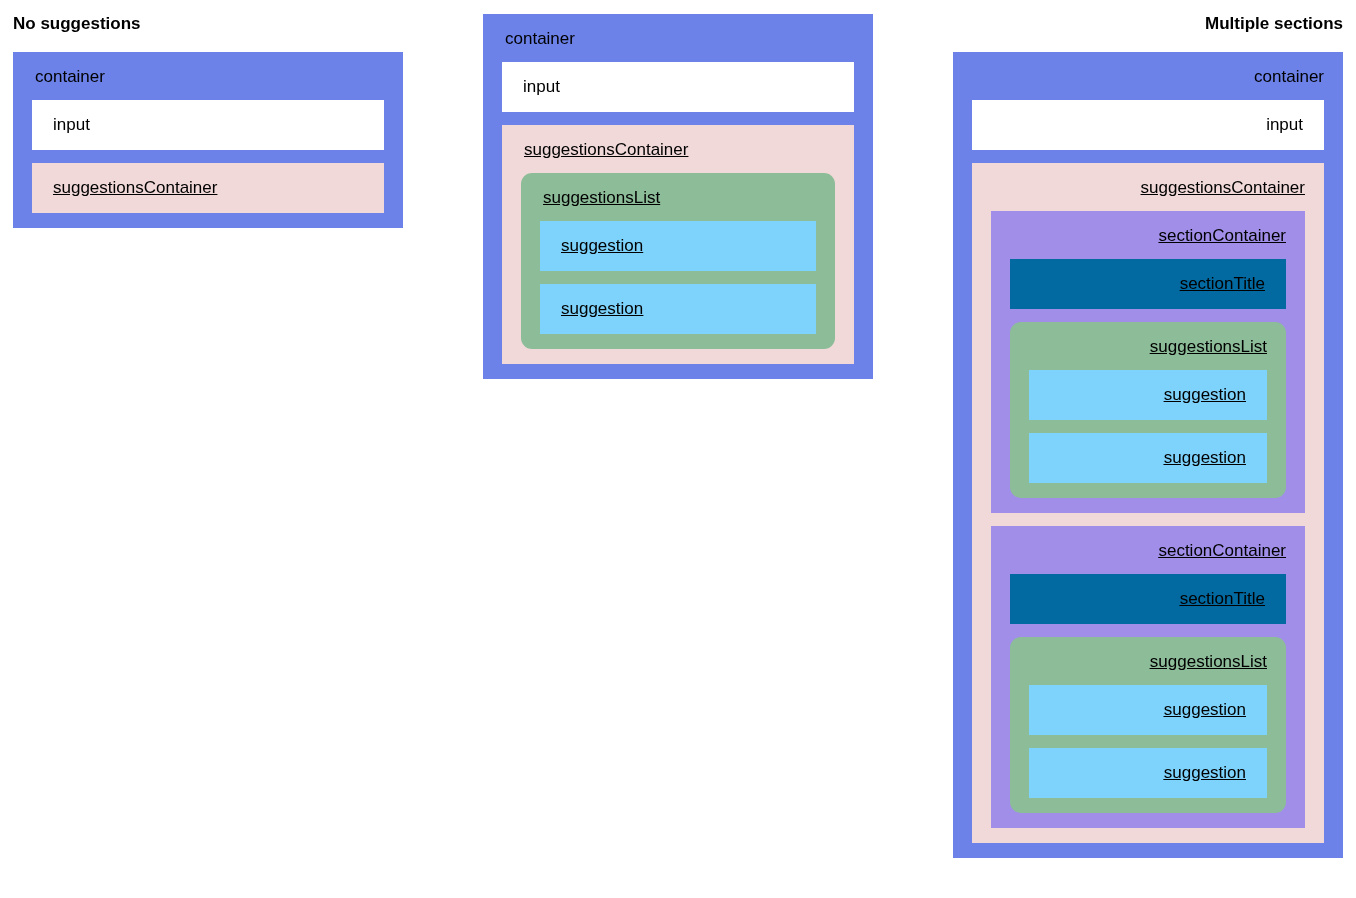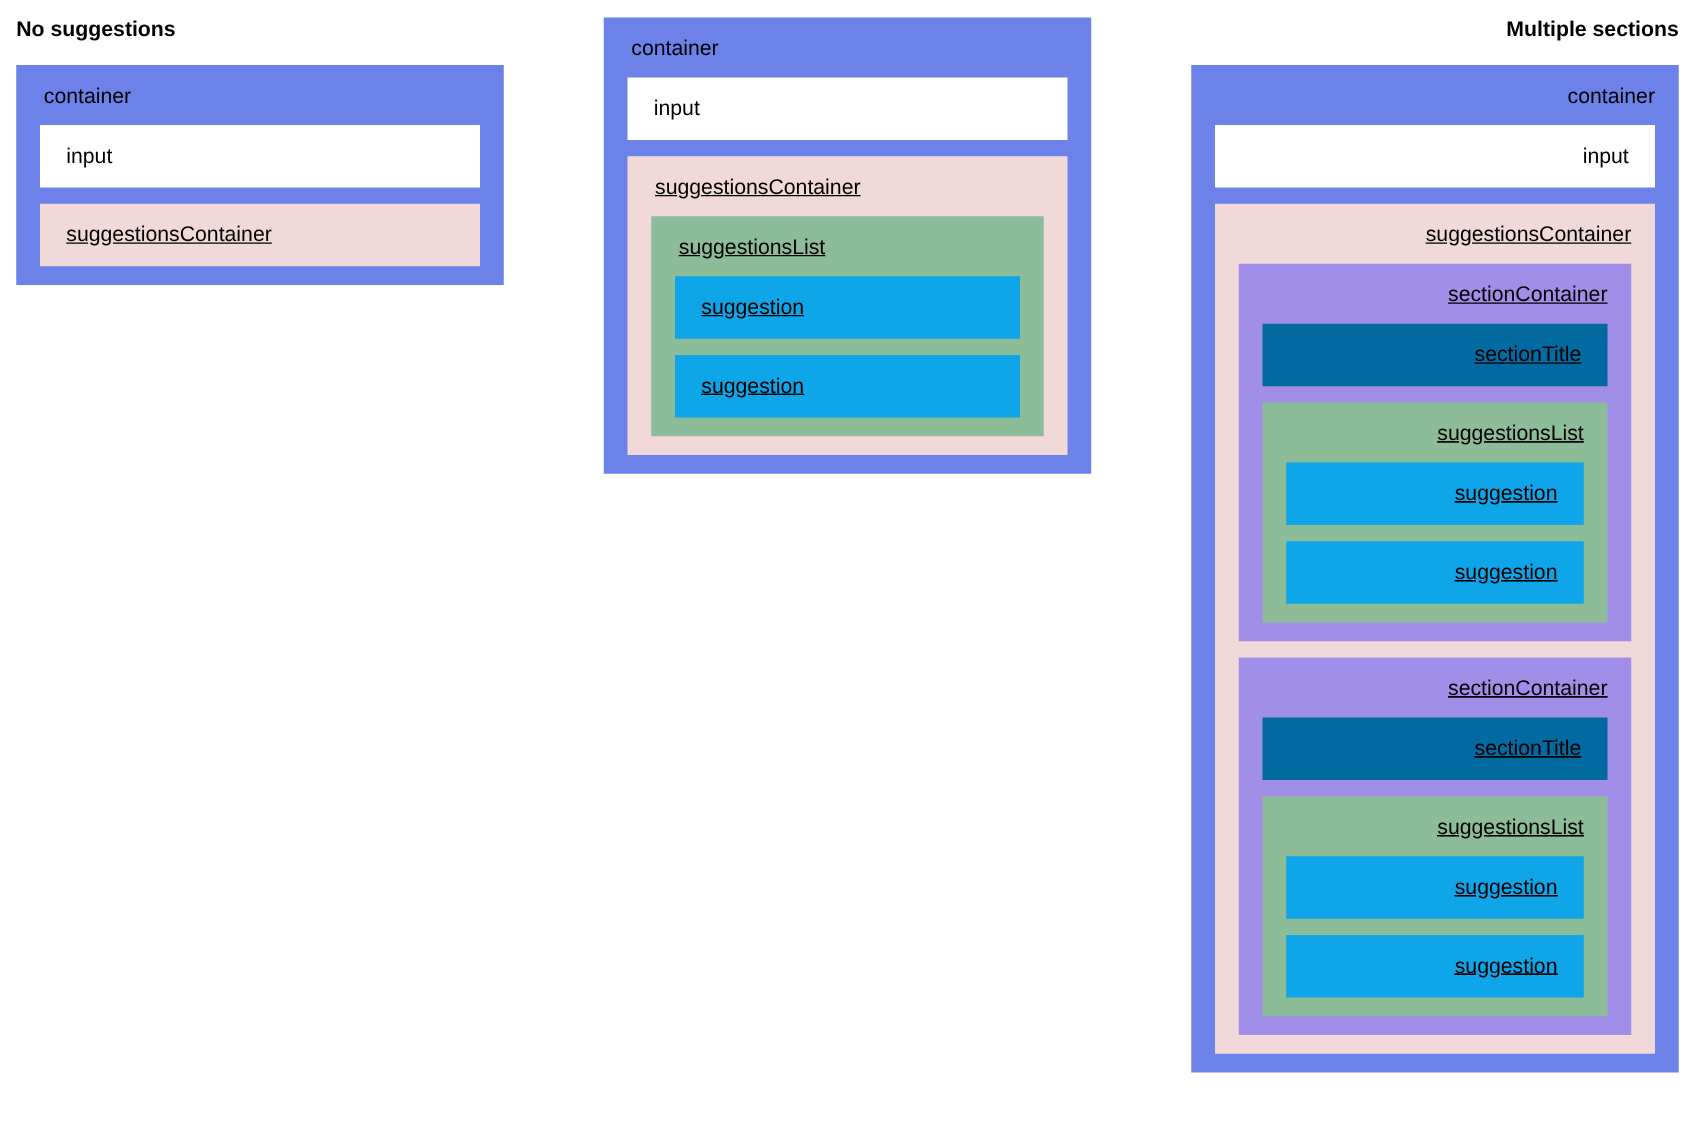--- a/index.html
+++ b/index.html
@@ -38,22 +38,22 @@
   .composite > .lbl {
     display: block;
     margin: 0 0 13px 3px;
   }
   .leaf { padding: 15px 21px; }
 
   
   .c-container      { background: #6c82e9; }
   .c-input          { background: #ffffff; }
   .c-sugg-container { background: #f2d9d9; }
-  .c-sugg-list      { background: #8dbc99; }
-  .c-suggestion     { background: #0ea5e9; }
+  .c-sugg-list      { background: #8dbc99; border-radius: 11px; }
+  .c-suggestion     { background: #7dd3fc; }
   .c-section        { background: #a08ee9; }
   .c-section-title  { background: #0369a1; }
 </style>
 </head>
 <body>
 
 <div class="wrap">
 
   <div class="col">
     <h3 class="col-heading">No suggestions</h3>

